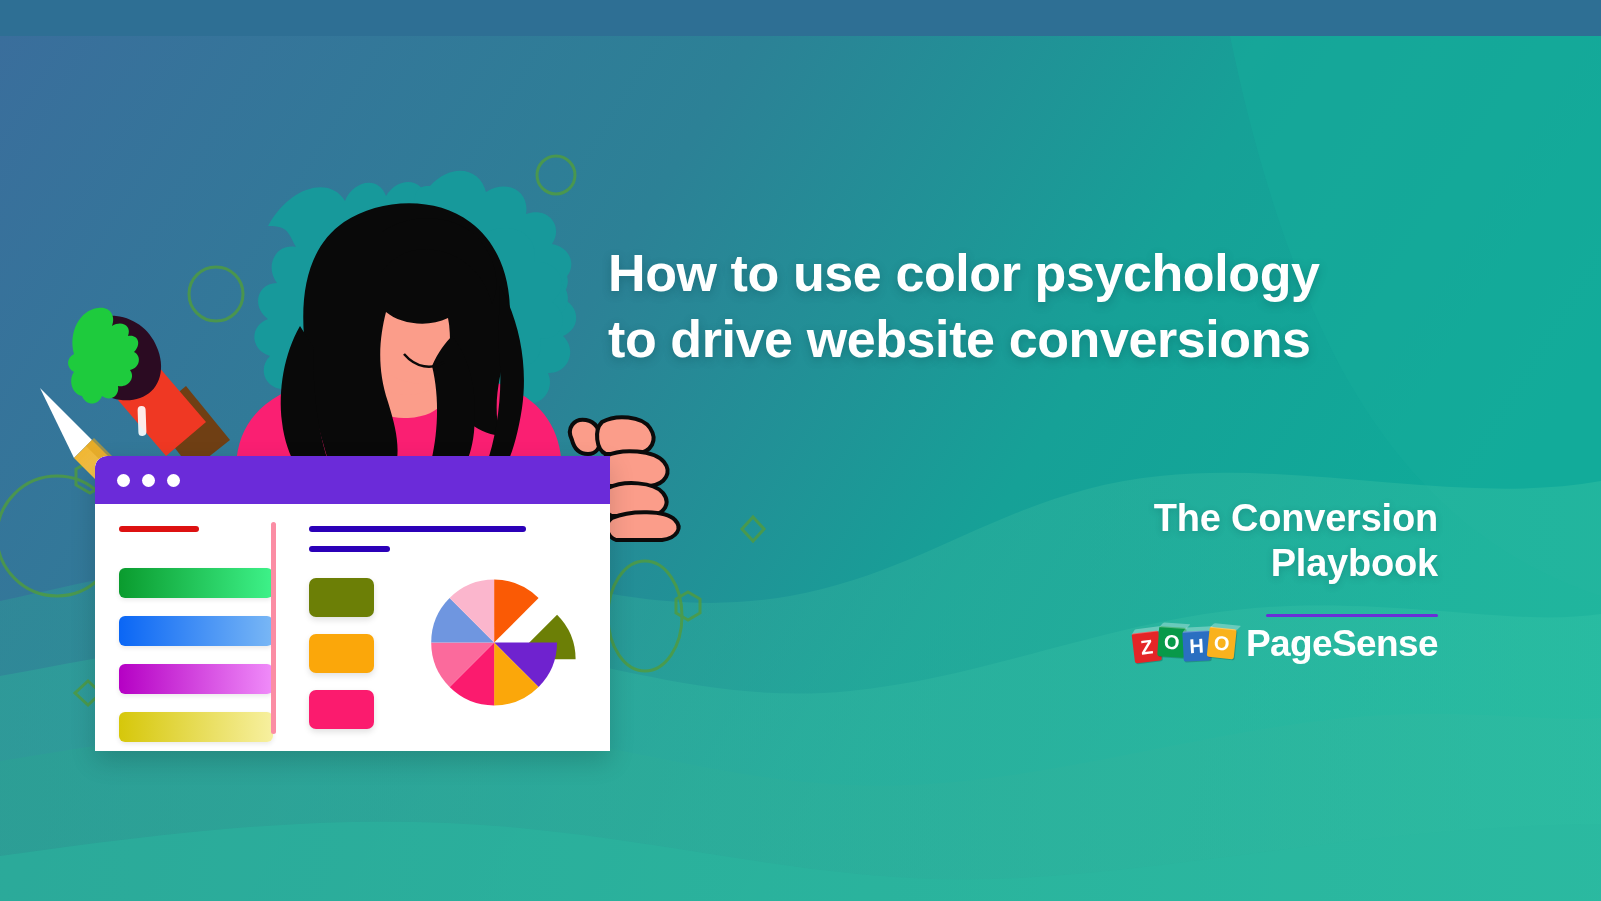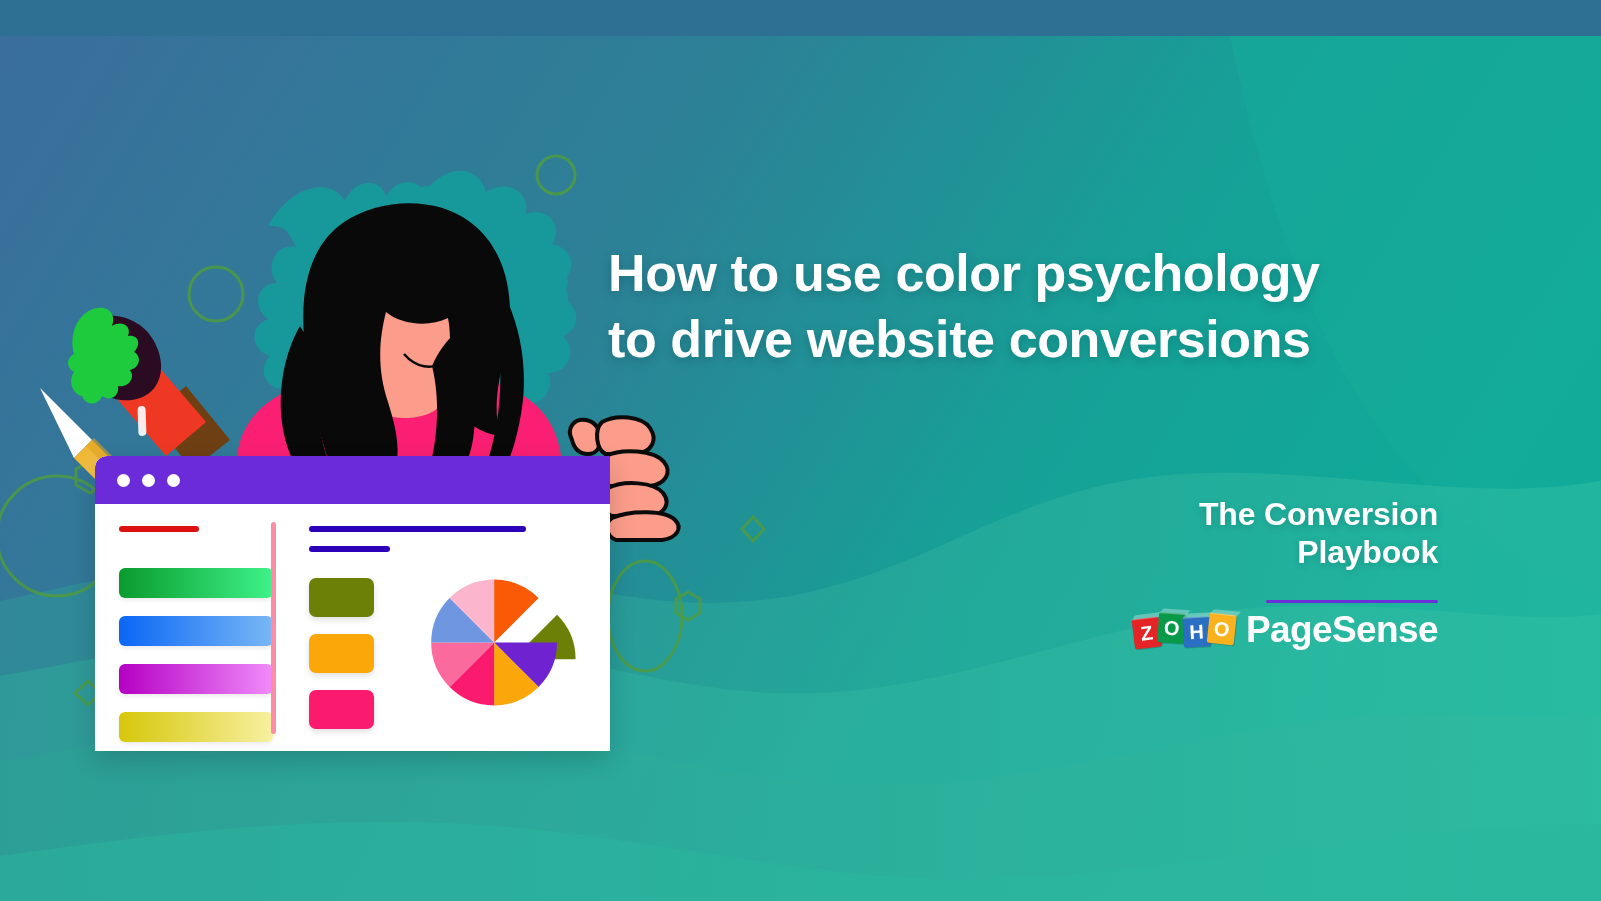--- a/index.html
+++ b/index.html
@@ -33,21 +33,21 @@
 
   
   #brand {
     position:absolute;
     right:163px; top:460px;
     width:420px;
     text-align:right;
     color:#ffffff;
   }
   #brand .bk-title {
-    font-size:32px;
+    font-size:38px;
     font-weight:bold;
     line-height:1.18;
     letter-spacing:-0.2px;
     text-shadow:0 2px 7px rgba(0,60,70,0.22);
     white-space:pre-line;
   }
   #brand .bk-rule {
     margin:28px 0 0 auto;
     width:172px; height:3px;
     background:#6a2fd6;

